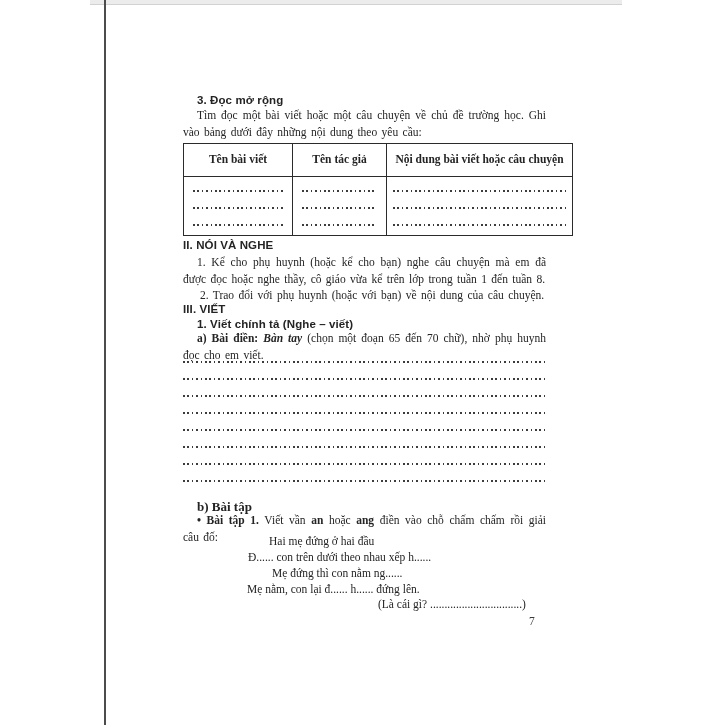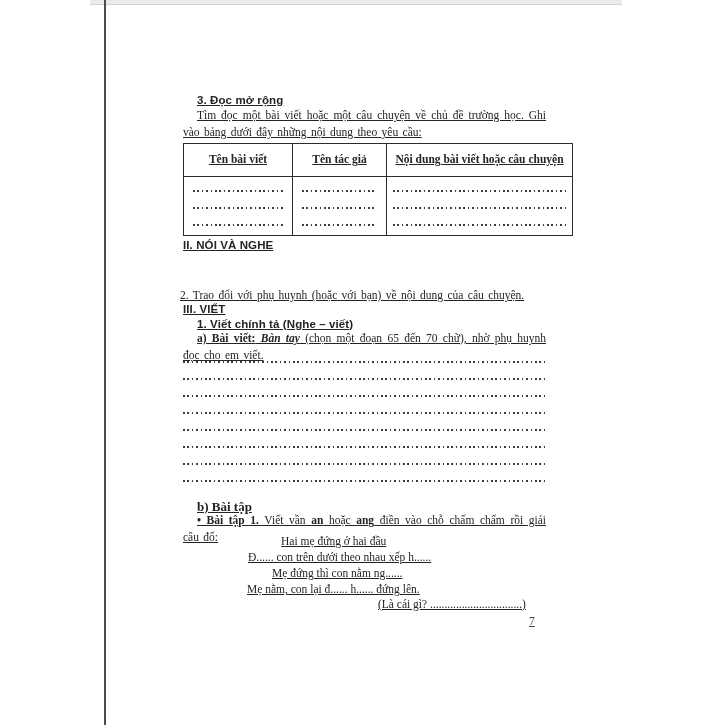--- a/index.html
+++ b/index.html
@@ -1,18 +1,18 @@
 <!DOCTYPE html>
 <html><head>
 <meta charset="utf-8">
 <style>
   html,body{margin:0;padding:0;background:#ffffff;}
   #canvas{position:relative;width:725px;height:725px;background:#ffffff;overflow:hidden;
           font-family:"Liberation Serif", serif;color:#242424;}
-  .abs{position:absolute;text-decoration:underline;}
+  .abs{position:absolute;}
   
   #scan-band{left:90px;top:0;width:532px;height:4px;background:#ececec;border-bottom:1px solid #d2d2d2;}
   #edge-line{left:104px;top:0;width:2px;height:725px;background:#4c4c4c;}
   
   .sans-head{font-family:"Liberation Sans", sans-serif;font-weight:bold;font-size:11.5px;letter-spacing:.1px;}
   .serif-bold{font-weight:bold;}
   .body-text{font-size:11.5px;line-height:16.8px;text-align:justify;word-spacing:1.5px;}
   .indent{text-indent:14px;}
   p{margin:0;}
   
@@ -69,45 +69,46 @@
           <div class="dotline"></div>
           <div class="dotline"></div>
         </div>
       </td>
     </tr>
   </tbody>
     </table>
 
   <div class="abs sans-head" style="left:183px;top:239px;">II. NÓI VÀ NGHE</div>
 
+  <p class="abs body-text indent" style="left:183px;top:254px;width:363px;">1. Kể cho phụ huynh (hoặc kể cho bạn) nghe câu chuyện mà em đã được đọc hoặc nghe thầy, cô giáo vừa kể trên lớp trong tuần 1 đến tuần 8.</p>
 
-  <p class="abs body-text indent" style="left:166px;top:287px;width:363px;">2. Trao đổi với phụ huynh (hoặc với bạn) về nội dung của câu chuyện.</p>
+  <p class="abs body-text indent" style="left:186px;top:287px;width:363px;">2. Trao đổi với phụ huynh (hoặc với bạn) về nội dung của câu chuyện.</p>
 
   <div class="abs sans-head" style="left:183px;top:303px;">III. VIẾT</div>
 
   <div class="abs sans-head" style="left:197px;top:318px;">1. Viết chính tả (Nghe – viết)</div>
 
-  <p class="abs body-text indent" style="left:183px;top:330px;width:363px;"><span class="serif-bold">a) Bài viết:</span><span class="serif-bold" style="font-style:italic;"> Bàn tay</span><span> (chọn một đoạn 65 đến 70 chữ), nhờ phụ huynh đọc cho em viết.</span></p>
+  <p class="abs body-text indent" style="left:183px;top:330px;width:363px;"><span class="serif-bold">a) Bài điền:</span><span class="serif-bold" style="font-style:italic;"> Bàn tay</span><span> (chọn một đoạn 65 đến 70 chữ), nhờ phụ huynh đọc cho em viết.</span></p>
 
   <div id="writing-lines" class="abs" style="left:183px;top:361px;width:363px;">
     <div class="dotline"></div>
     <div class="dotline"></div>
     <div class="dotline"></div>
     <div class="dotline"></div>
     <div class="dotline"></div>
     <div class="dotline"></div>
     <div class="dotline"></div>
     <div class="dotline"></div>
   </div>
 
   <div class="abs serif-bold" style="left:197px;top:499px;font-size:13px;">b) Bài tập</div>
 
   <p class="abs body-text indent" style="left:183px;top:512px;width:363px;"><span class="serif-bold">• Bài tập 1.</span><span> Viết vần </span><span class="serif-bold">an</span><span> hoặc </span><span class="serif-bold">ang</span><span> điền vào chỗ chấm chấm rồi giải câu đố:</span></p>
 
-  <div class="abs poem" style="left:281px;top:535px;">Hai mẹ đứng ở hai đầu</div>
+  <div class="abs poem" style="left:269px;top:535px;">Hai mẹ đứng ở hai đầu</div>
   <div class="abs poem" style="left:248px;top:551px;">Đ...... con trên dưới theo nhau xếp h......</div>
   <div class="abs poem" style="left:272px;top:567px;">Mẹ đứng thì con nằm ng......</div>
   <div class="abs poem" style="left:247px;top:583px;">Mẹ nằm, con lại đ...... h...... đứng lên.</div>
   <div class="abs poem" style="left:351px;top:598px;margin-left:27px;">(Là cái gì? ................................)</div>
 
   <div class="abs" style="left:529px;top:615px;font-size:11.5px;color:#3a3a3a;">7</div>
 
 </div>
 
 </body></html>

